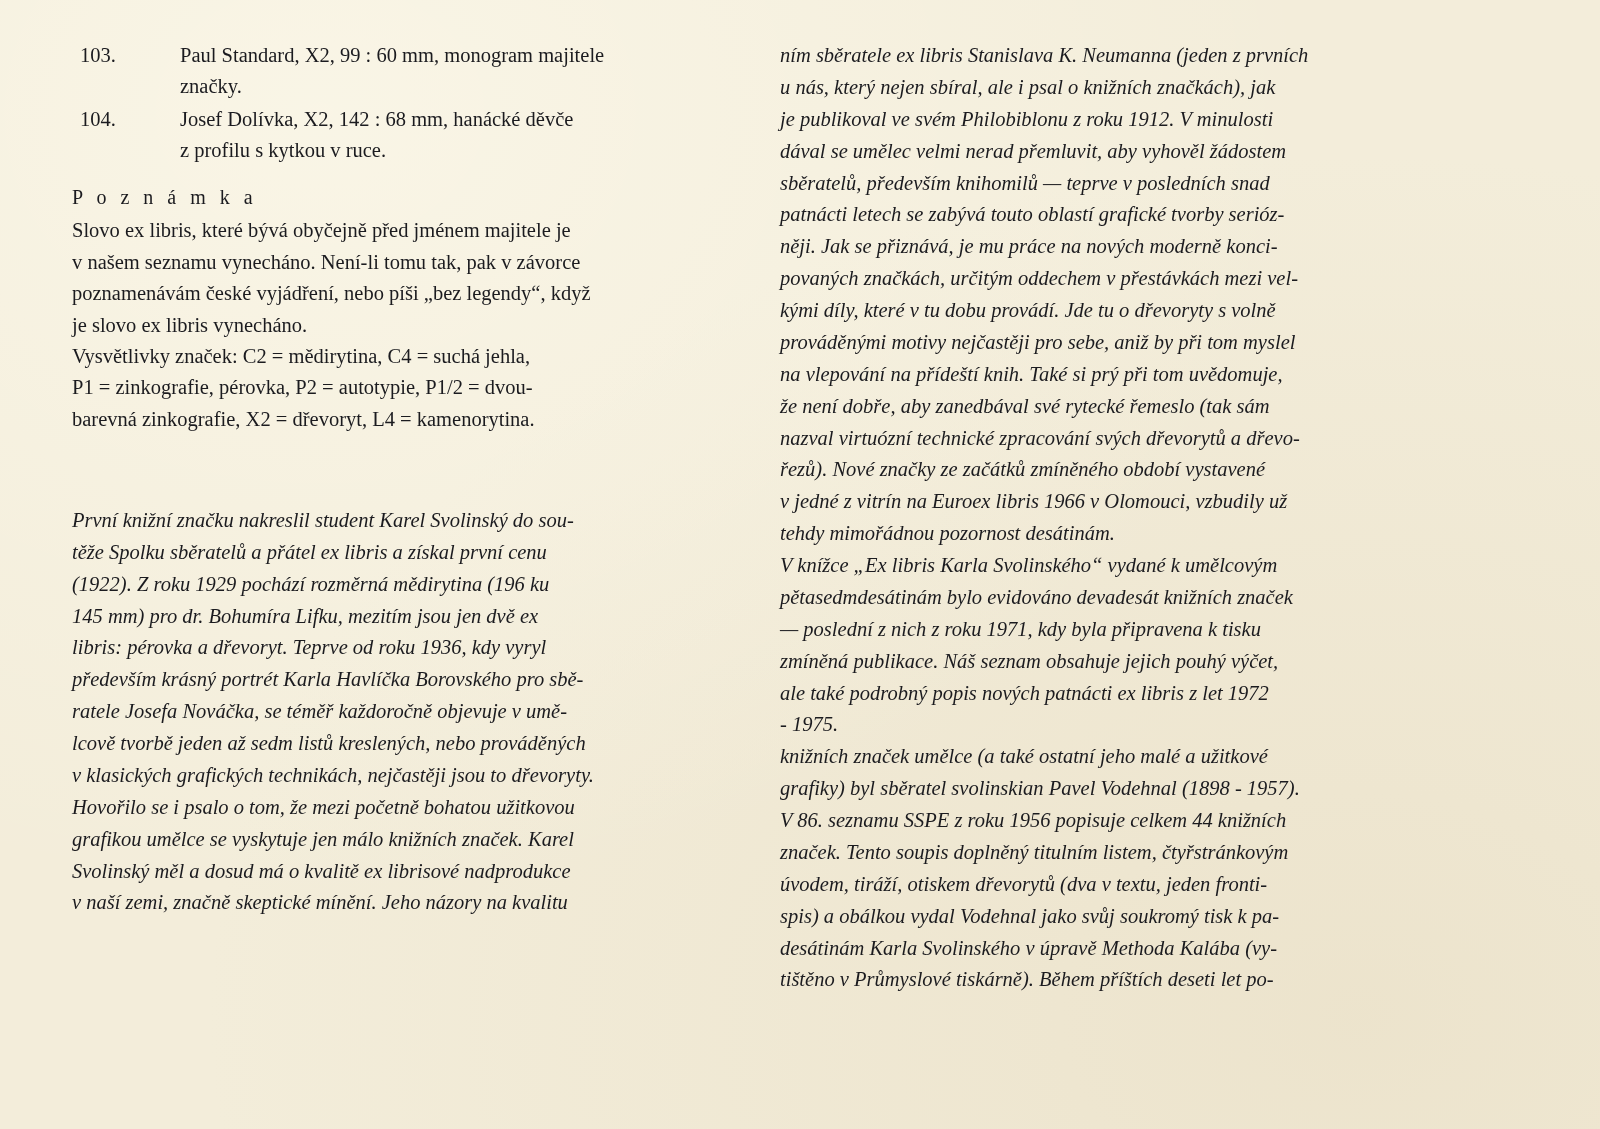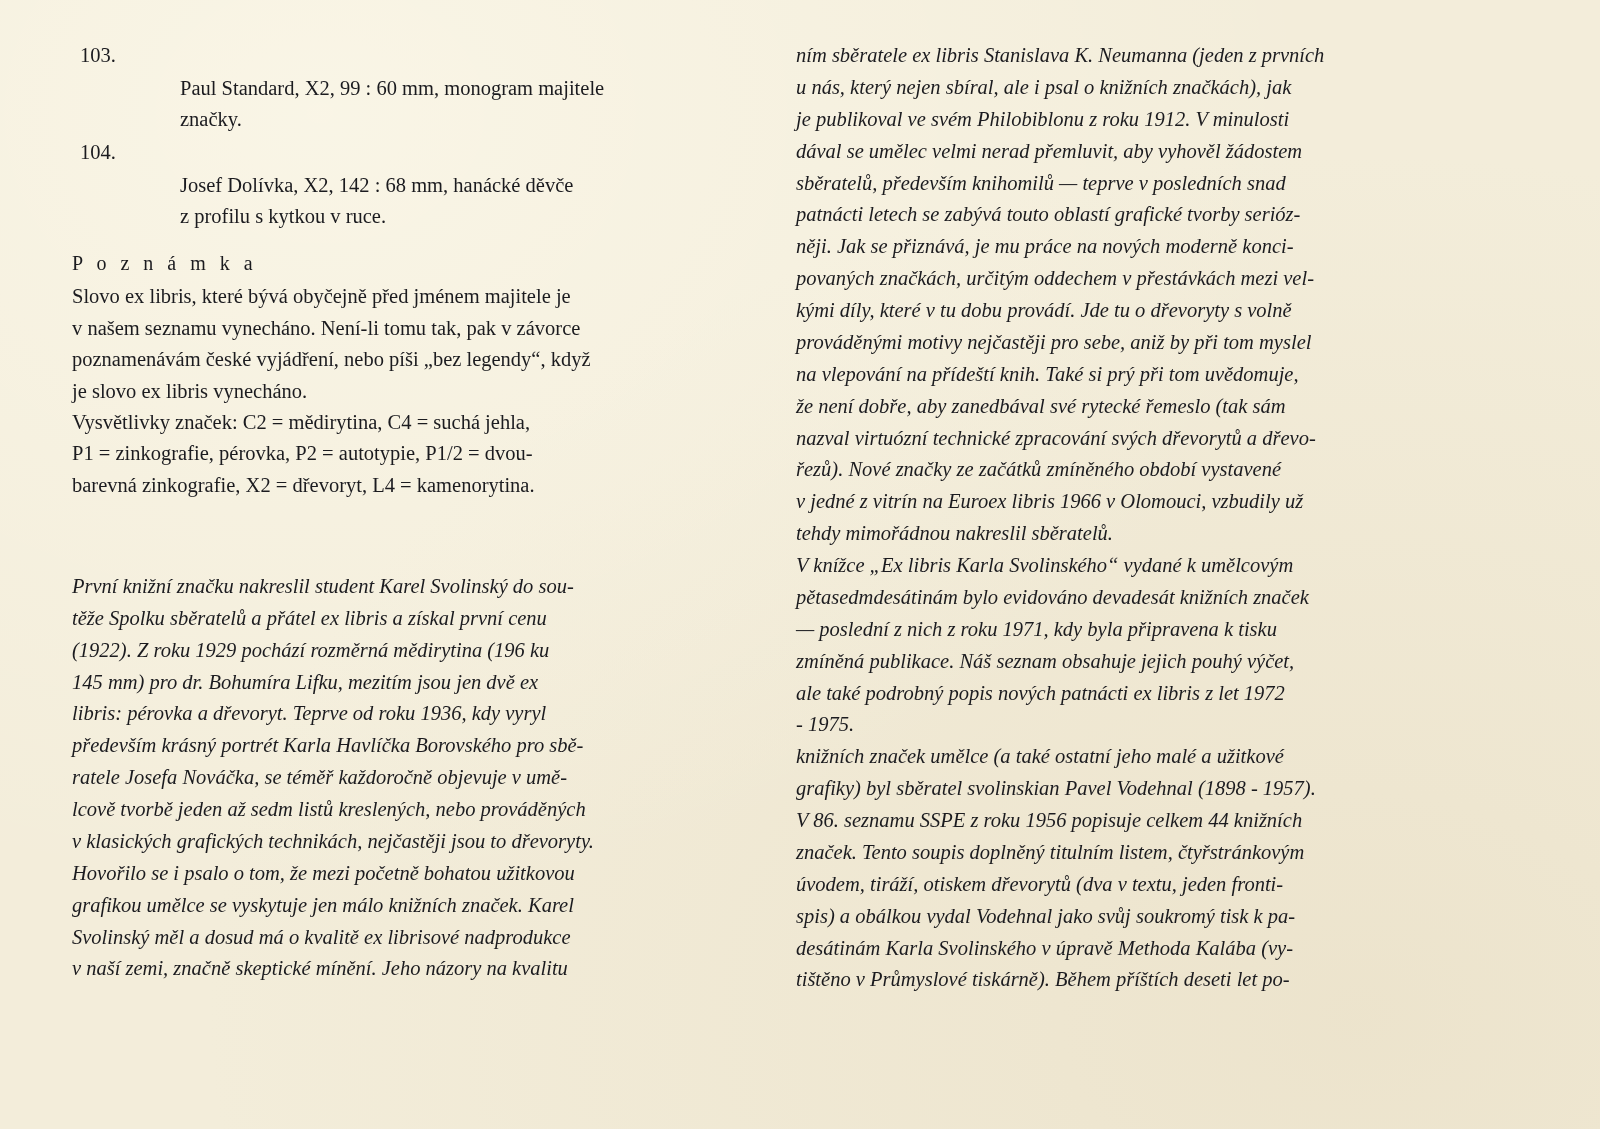--- a/index.html
+++ b/index.html
@@ -23,21 +23,21 @@
       radial-gradient(ellipse at 85% 90%, rgba(228,216,188,0.45), rgba(228,216,188,0) 60%),
       #f3edda;
   }
   .columns {
     position: absolute;
     top: 40px;
     left: 72px;
     right: 60px;
     bottom: 150px;
     display: flex;
-    gap: 76px;
+    gap: 60px;
   }
   .col {
     width: 648px;
     position: relative;
   }
   .col-right {
     width: 640px;
   }
 
   
@@ -60,21 +60,20 @@
     box-sizing: border-box;
   }
   .entry-num.wide {
     width: 108px;
   }
   .entry-body {
     flex: 1;
     text-align: justify;
     text-justify: inter-word;
     hyphens: none;
-    margin-top: 33px;
   }
   .entry-body .cont {
     display: block;
   }
   .entry-body .cont.indent {
     padding-left: 30px;
   }
 
   
   .note-heading {
@@ -176,21 +175,21 @@
         <span class="ln">patnácti letech se zabývá touto oblastí grafické tvorby serióz-</span>
         <span class="ln">něji. Jak se přiznává, je mu práce na nových moderně konci-</span>
         <span class="ln">povaných značkách, určitým oddechem v přestávkách mezi vel-</span>
         <span class="ln">kými díly, které v tu dobu provádí. Jde tu o dřevoryty s volně</span>
         <span class="ln">prováděnými motivy nejčastěji pro sebe, aniž by při tom myslel</span>
         <span class="ln">na vlepování na přídeští knih. Také si prý při tom uvědomuje,</span>
         <span class="ln">že není dobře, aby zanedbával své rytecké řemeslo (tak sám</span>
         <span class="ln">nazval virtuózní technické zpracování svých dřevorytů a dřevo-</span>
         <span class="ln">řezů). Nové značky ze začátků zmíněného období vystavené</span>
         <span class="ln">v jedné z vitrín na Euroex libris 1966 v Olomouci, vzbudily už</span>
-        <span class="ln">tehdy mimořádnou nakreslil sběratelů.</span>
+        <span class="ln">tehdy mimořádnou pozornost desátinám.</span>
       </p>
 
       <p class="italic-block">
         <span class="ln">V knížce „Ex libris Karla Svolinského“ vydané k umělcovým</span>
         <span class="ln">pětasedmdesátinám bylo evidováno devadesát knižních značek</span>
         <span class="ln">— poslední z nich z roku 1971, kdy byla připravena k tisku</span>
         <span class="ln">zmíněná publikace. Náš seznam obsahuje jejich pouhý výčet,</span>
         <span class="ln">ale také podrobný popis nových patnácti ex libris z let 1972</span>
         <span class="ln">- 1975.</span>
       </p>

